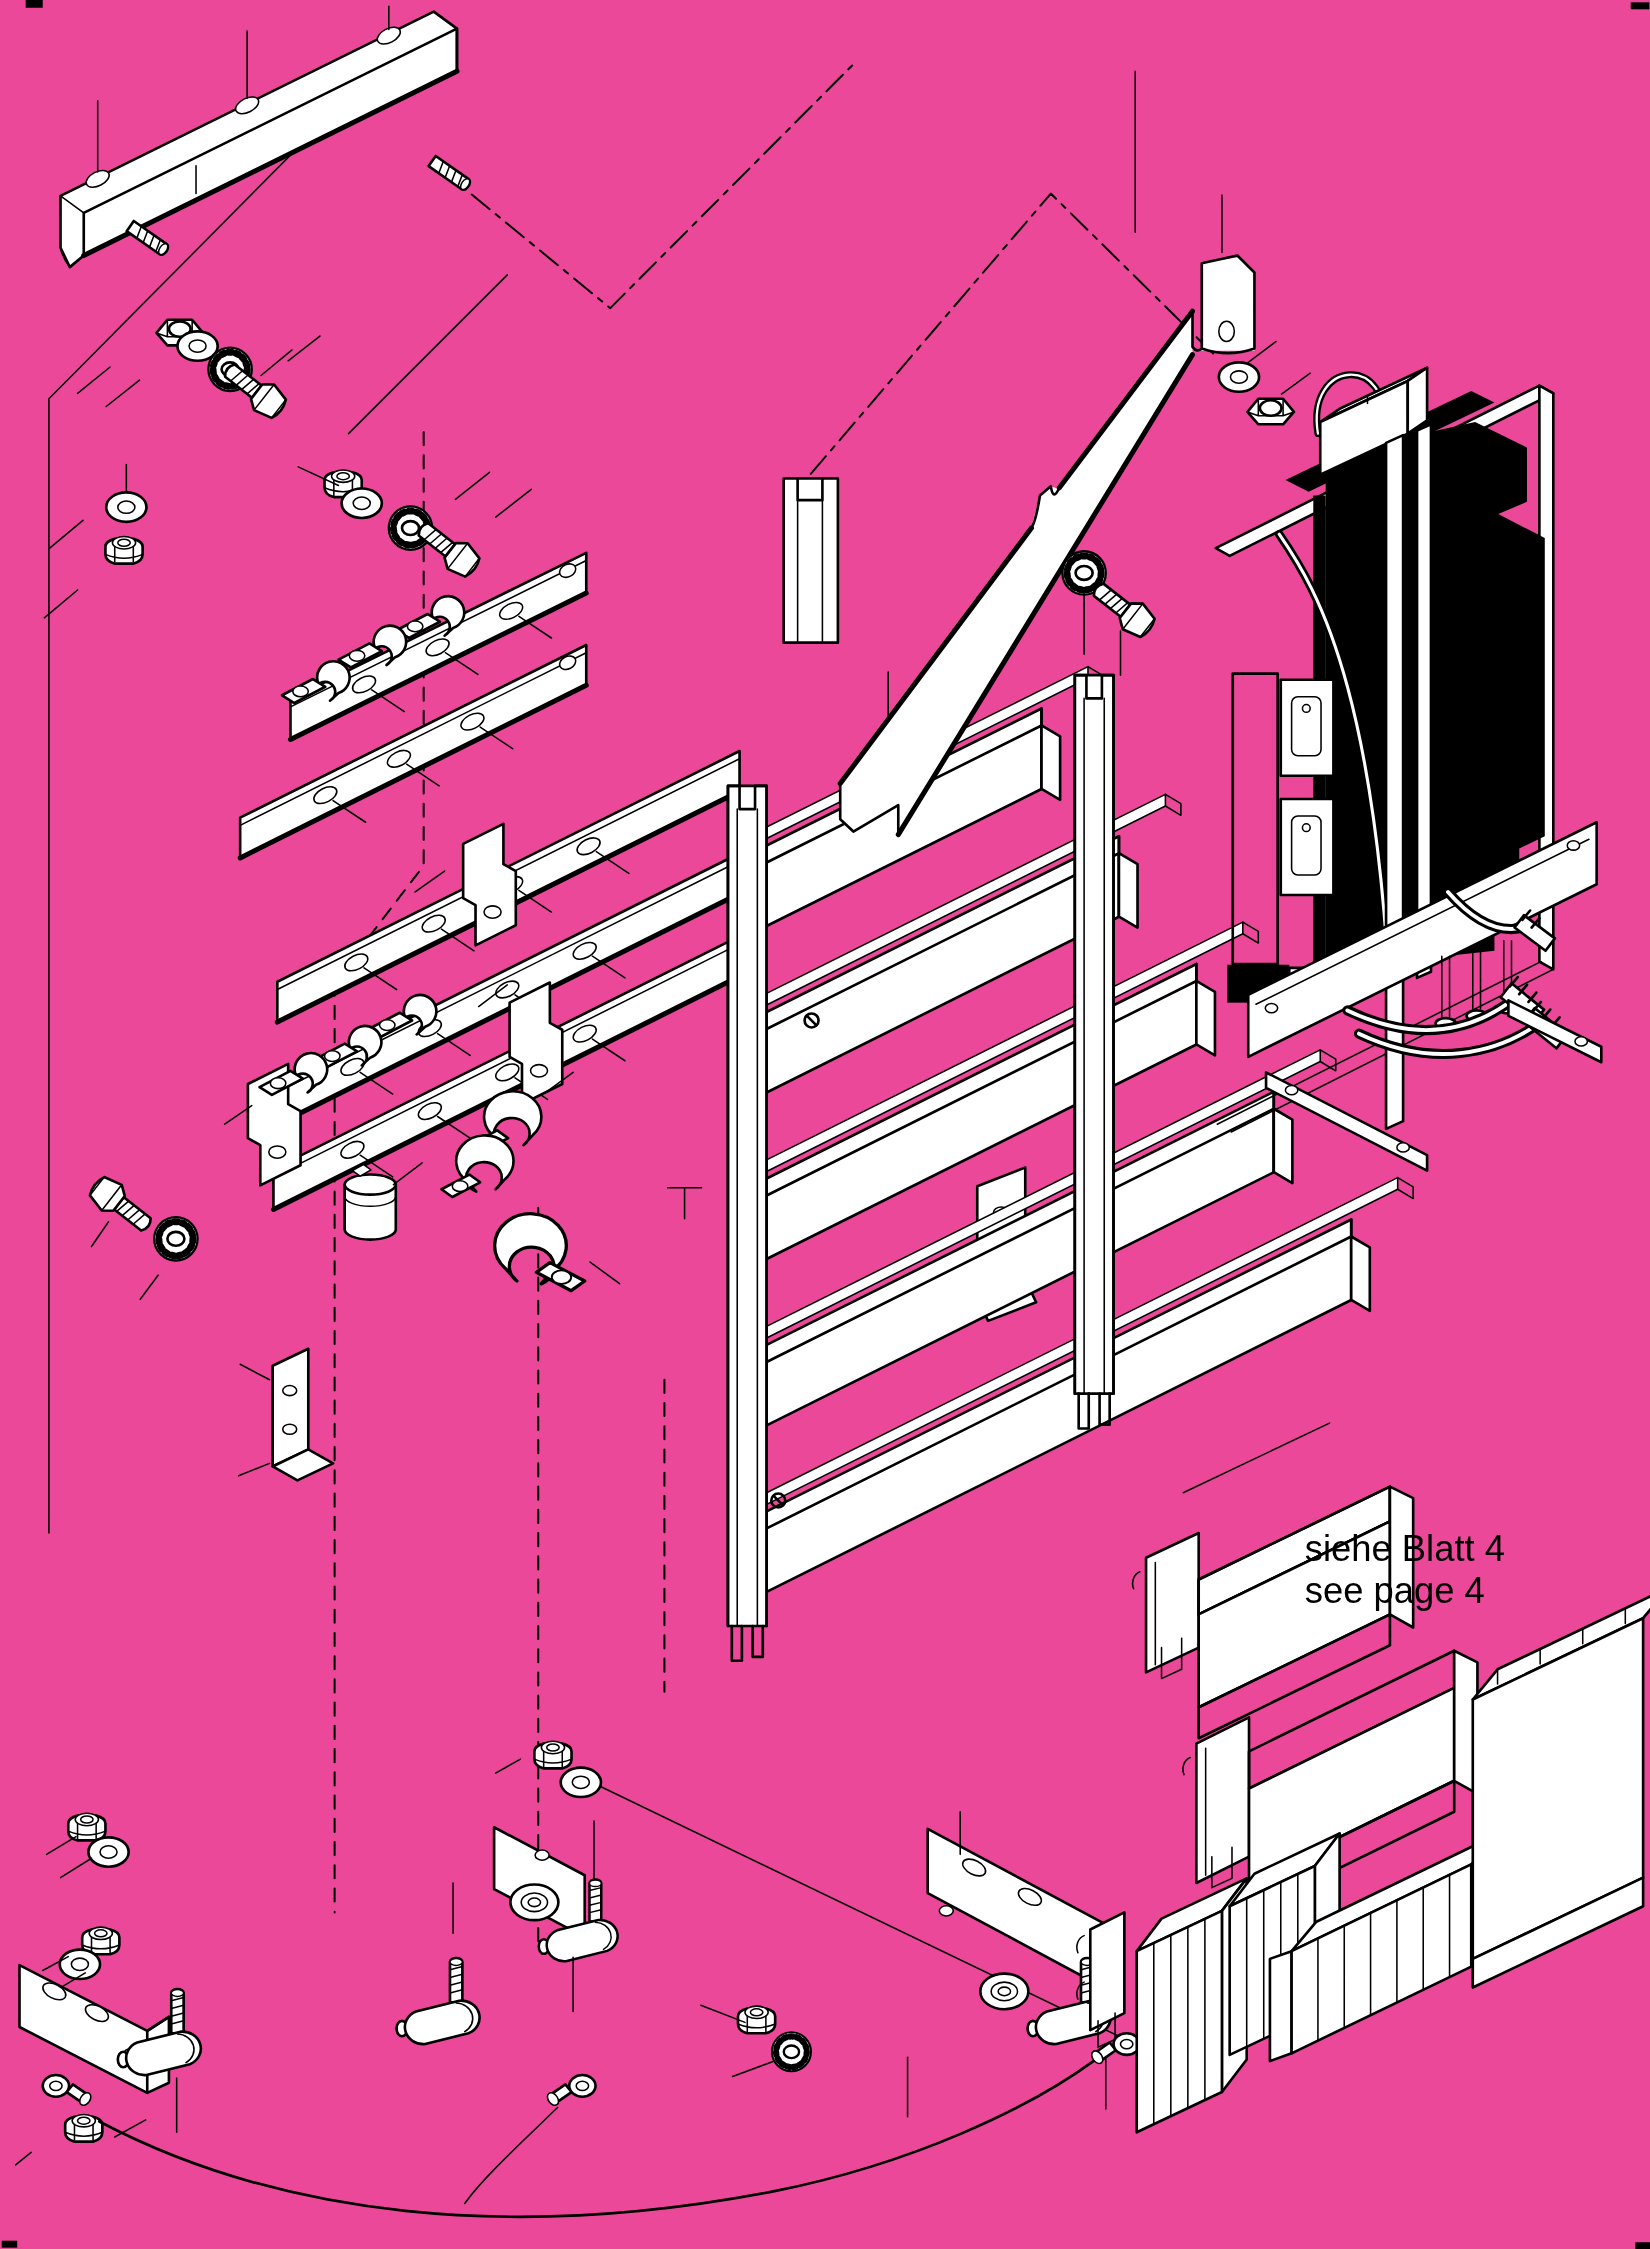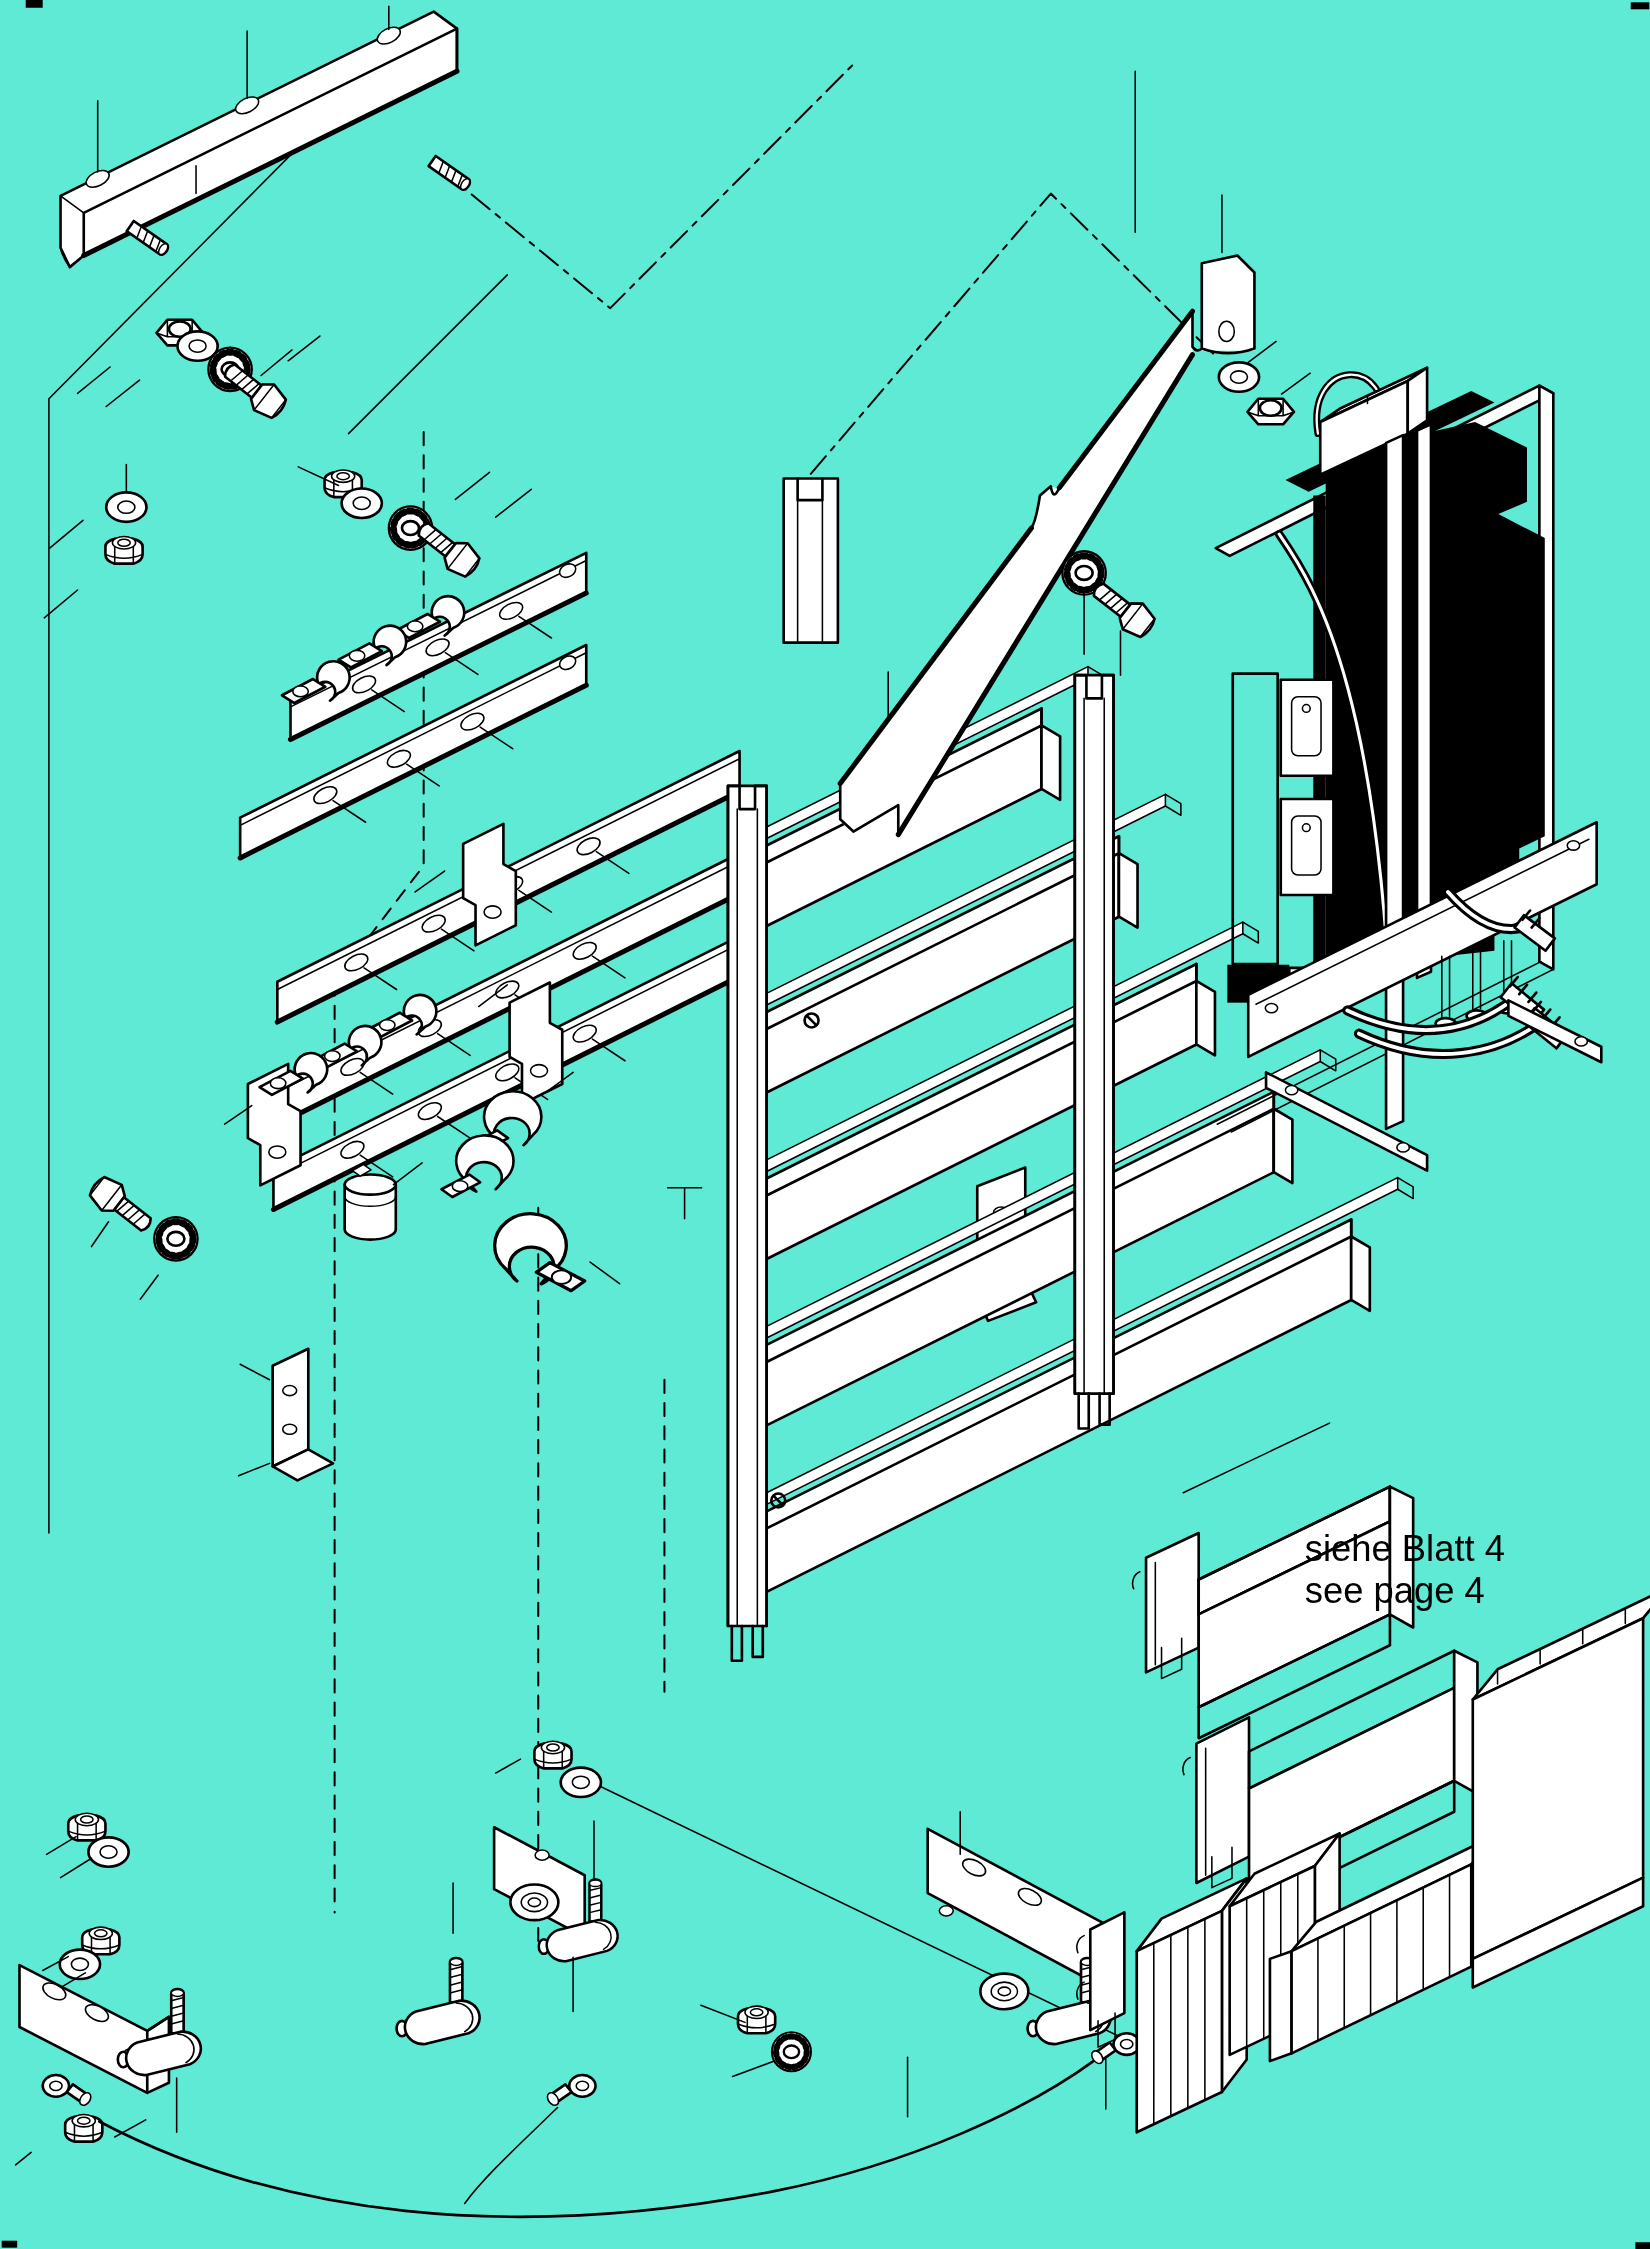--- a/index.html
+++ b/index.html
@@ -1,16 +1,16 @@
 <!DOCTYPE html>
 <html style="font-size:12.4px"><head>
 <meta charset="utf-8">
 <style>
   html,body{margin:0;padding:0;background:#888;}
-  .page{width:1651px;height:2250px;background:#5eead4;position:relative;margin:0 auto;}
+  .page{width:1651px;height:2250px;background:#ec4899;position:relative;margin:0 auto;}
   svg{display:block;width:1651px;height:2250px;}
   
   path,line,rect,ellipse,circle,polyline,polygon{fill:none;stroke:#000;stroke-width:3.4;stroke-linecap:round;stroke-linejoin:round;}
   .w{fill:#fff;}          
   .b{fill:#000;stroke:none;} 
   .t{stroke-width:2;}     
   .T{stroke-width:6.5;}   
   .dd{stroke-width:2.6;stroke-dasharray:30 10 7 10;} 
   .da{stroke-width:2.6;stroke-dasharray:17 13;}      
   text{font-family:"Liberation Sans",sans-serif;font-size:47px;fill:#000;stroke:none;}

